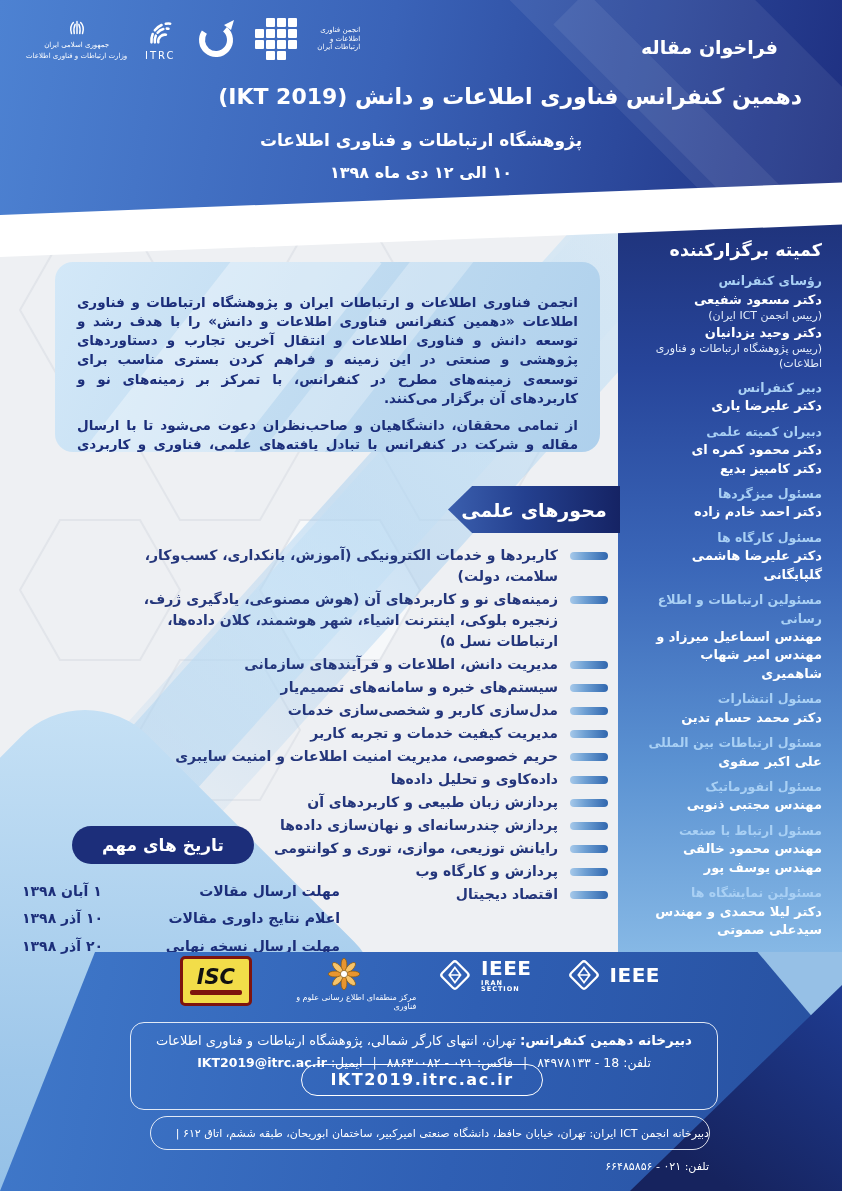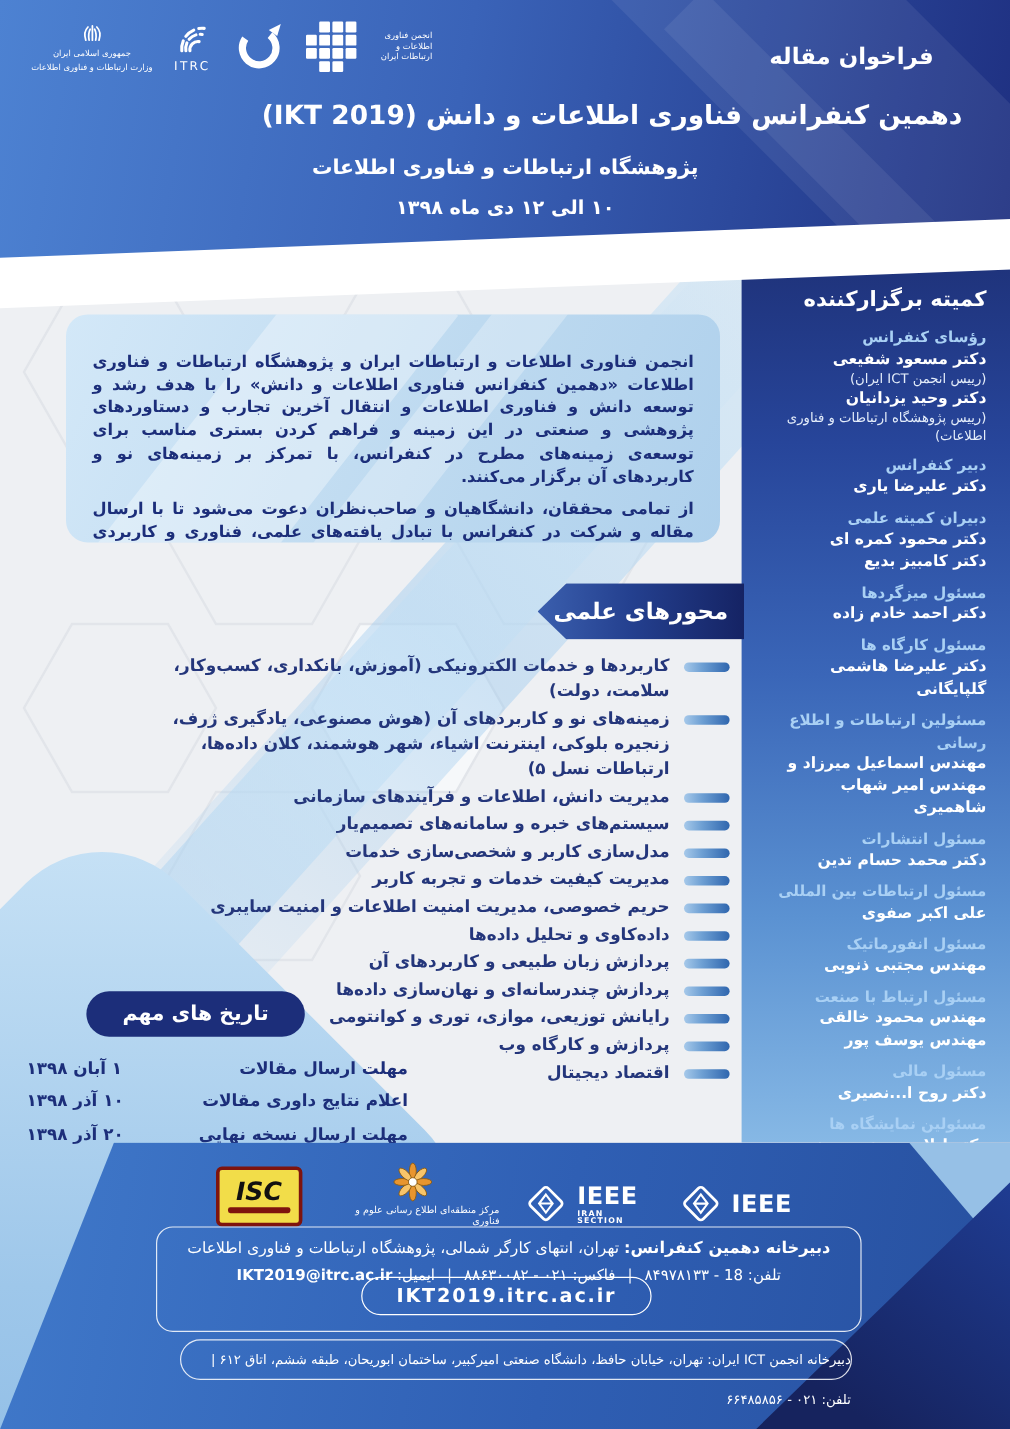--- a/index.html
+++ b/index.html
@@ -82,21 +82,21 @@
   
   .footer-slab{left:0;top:952px;width:842px;height:239px;z-index:4;
       background:linear-gradient(100deg,#4079ca 0%,#2f5fb4 55%,#27509f 100%);
       clip-path:polygon(95px 0,100% 0,100% 100%,0 100%);}
   .corner-light{top:952px;right:0;width:130px;height:100px;background:#96c0e6;z-index:4;
       clip-path:polygon(35% 0,100% 0,100% 100%);}
   .corner-wedge{bottom:0;right:0;width:212px;height:206px;z-index:5;
       background:linear-gradient(215deg,#1f3c92 0%,#16235e 80%);
       clip-path:polygon(100% 0,100% 100%,0 100%);}
 
-  .flogos{left:180px;top:956px;width:480px;height:66px;z-index:6;display:flex;align-items:flex-end;
+  .flogos{left:180px;top:956px;width:480px;height:66px;z-index:6;display:flex;align-items:flex-start;
       justify-content:center;gap:20px;color:#fff;}
   .isc{width:66px;height:44px;background:#f2dd49;border:3px solid #7e140e;border-radius:5px;
       display:flex;flex-direction:column;align-items:center;justify-content:center;}
   .isc .t{color:#111;font-size:21px;font-weight:800;font-style:italic;line-height:1;}
   .isc .bar{width:52px;height:5px;background:#7e140e;border-radius:2px;margin-top:2px;}
   .regc{display:flex;flex-direction:column;align-items:center;gap:1px;}
   .ieee{display:flex;align-items:center;gap:7px;}
   .ieee-txt{display:flex;flex-direction:column;line-height:1;}
   .ieee-word{font-size:20px;font-weight:800;letter-spacing:.5px;}
   .ieee-sub{font-size:6.5px;font-weight:700;letter-spacing:1px;margin-top:2px;}
@@ -228,24 +228,20 @@
     <div class="c-sec">
       <div class="c-role">مسئول انفورماتیک</div>
       <div class="c-name">مهندس مجتبی ذنوبی</div>
     </div>
     <div class="c-sec">
       <div class="c-role">مسئول ارتباط با صنعت</div>
       <div class="c-name">مهندس محمود خالقی</div>
       <div class="c-name">مهندس یوسف پور</div>
     </div>
     <div class="c-sec">
-      <div class="c-role">مسئول مالی</div>
-      <div class="c-name">دکتر روح ا...نصیری</div>
-    </div>
-    <div class="c-sec">
       <div class="c-role">مسئولین نمایشگاه ها</div>
       <div class="c-name">دکتر لیلا محمدی و مهندس سیدعلی صموتی</div>
     </div>
   </div>
 
   <div class="abs sweep"></div>
 
   <div class="abs intro">
     <p><span>انجمن فناوری اطلاعات و ارتباطات ایران و پژوهشگاه ارتباطات و فناوری اطلاعات «دهمین کنفرانس فناوری اطلاعات و دانش» را با هدف رشد و توسعه دانش و فناوری اطلاعات و انتقال آخرین تجارب و دستاوردهای پژوهشی و صنعتی در این زمینه و فراهم کردن بستری مناسب برای توسعه‌ی زمینه‌های مطرح در کنفرانس، با تمرکز بر </span><b>زمینه‌های نو و کاربردهای آن</b><span> برگزار می‌کنند.</span></p>
     <p>از تمامی محققان، دانشگاهیان و صاحب‌نظران دعوت می‌شود تا با ارسال مقاله و شرکت در کنفرانس با تبادل یافته‌های علمی، فناوری و کاربردی خود زمینه‌ساز اشاعه و توسعه‌ی دانش عمومی و ارائه قابلیت‌های فناوری اطلاعات در زمینه‌های مختلف کنفرانس شوند.</p>

